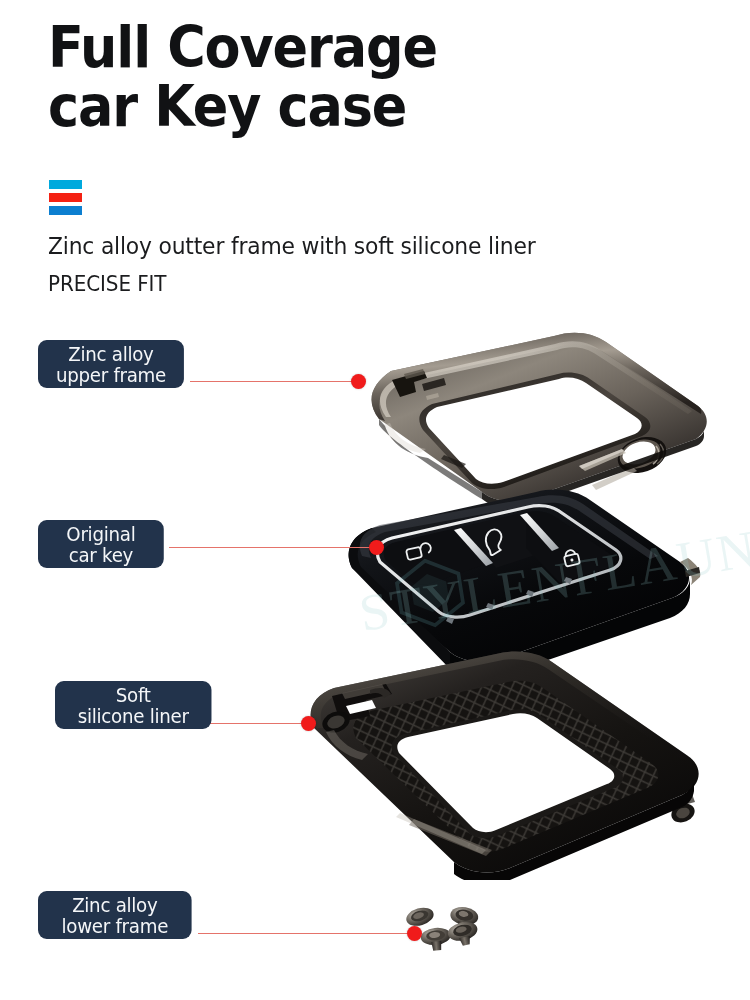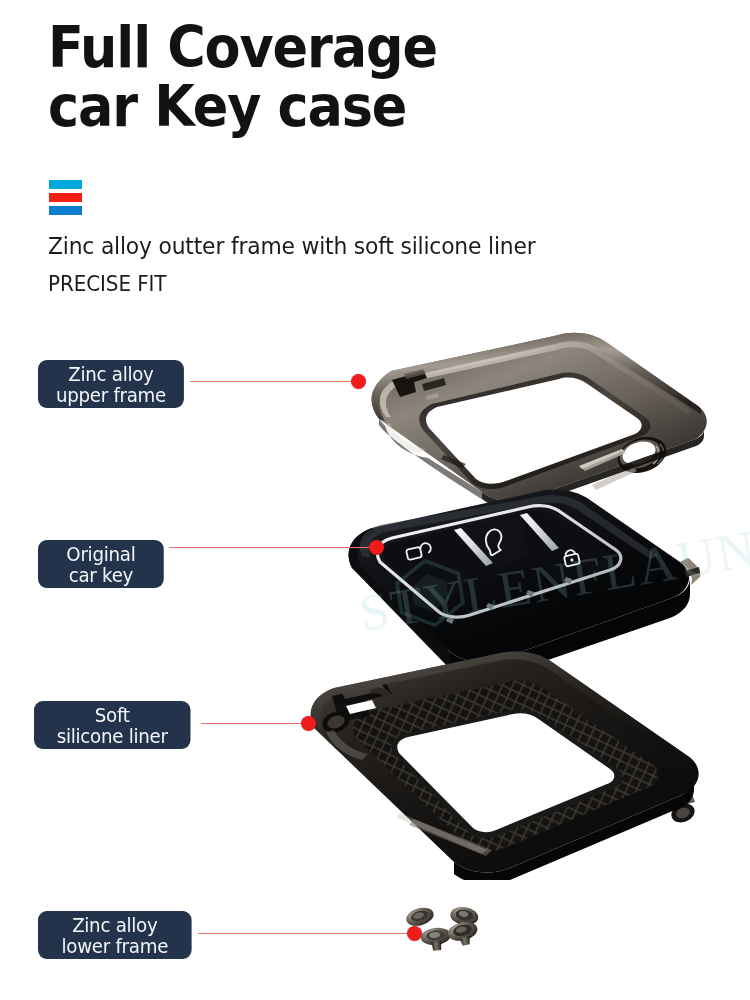--- a/index.html
+++ b/index.html
@@ -31,21 +31,21 @@
     transform:scaleX(0.95); transform-origin:left top;
   }
   .precise{
     position:absolute; left:48px; top:272px;
     font-family:"DejaVu Sans", sans-serif;
     font-size:21px; color:#1b1c1e; letter-spacing:-0.1px;
     transform:scaleX(0.95); transform-origin:left top;
   }
 
   
-  .callout{ position:absolute;margin-top:20px; }
+  .callout{ position:absolute; }
   .callout .box{
     background:#22334b; color:#f4f6f8; border-radius:9px;
     padding:4px 10px 6px 10px;
     font-family:"DejaVu Sans", sans-serif;
     font-size:19px; line-height:1.08; text-align:center;
     white-space:pre-line; letter-spacing:-0.3px;
     transform:scaleX(0.96); transform-origin:left center;
     display:inline-block;
   }
   .lead{ position:absolute; height:1px; background:#e5736a; }
@@ -335,21 +335,21 @@
   <div id="callout-layer">
       <div class="lead" style="left: 190px; top: 381px; width: 165px; background: rgb(229, 115, 106);"></div>
       <div class="callout" style="left: 38px; top: 340px;"><div class="box" style="width: 152px; height: 48px; background: rgb(34, 51, 75); color: rgb(244, 246, 248);">Zinc alloy
 upper frame</div></div>
       <div class="dot" style="left: 351px; top: 374px; background: rgb(240, 27, 27);"></div>
       <div class="lead" style="left: 169px; top: 547px; width: 204px; background: rgb(229, 115, 106);"></div>
       <div class="callout" style="left: 38px; top: 520px;"><div class="box" style="width: 131px; height: 48px; background: rgb(34, 51, 75); color: rgb(244, 246, 248);">Original
 car key</div></div>
       <div class="dot" style="left: 369px; top: 540px; background: rgb(240, 27, 27);"></div>
       <div class="lead" style="left: 201px; top: 723px; width: 104px; background: rgb(229, 115, 106);"></div>
-      <div class="callout" style="left: 34px; top: 681px;"><div class="box" style="width: 163px; height: 48px; background: rgb(34, 51, 75); color: rgb(244, 246, 248);">Soft
+      <div class="callout" style="left: 55px; top: 681px;"><div class="box" style="width: 163px; height: 48px; background: rgb(34, 51, 75); color: rgb(244, 246, 248);">Soft
 silicone liner</div></div>
       <div class="dot" style="left: 301px; top: 716px; background: rgb(240, 27, 27);"></div>
       <div class="lead" style="left: 198px; top: 933px; width: 213px; background: rgb(229, 115, 106);"></div>
       <div class="callout" style="left: 38px; top: 891px;"><div class="box" style="width: 160px; height: 48px; background: rgb(34, 51, 75); color: rgb(244, 246, 248);">Zinc alloy
 lower frame</div></div>
       <div class="dot" style="left: 407px; top: 926px; background: rgb(240, 27, 27);"></div>
     </div>
 
 </div>
 

